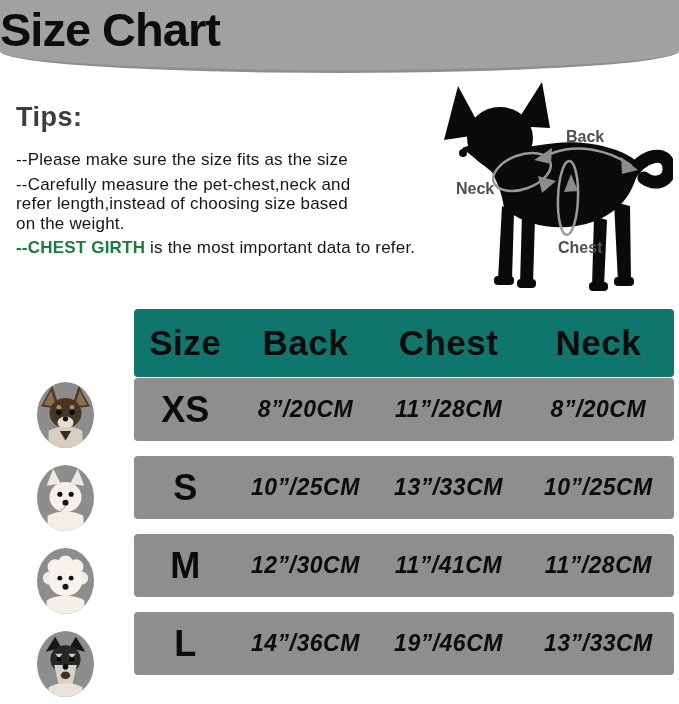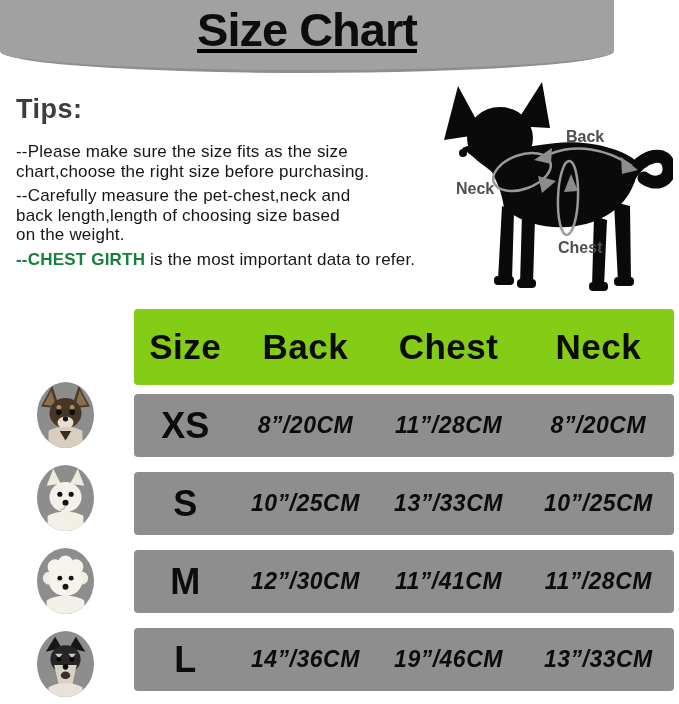--- a/index.html
+++ b/index.html
@@ -2,32 +2,32 @@
 <html><head>
 <meta charset="utf-8">
 <style>
   html,body{margin:0;padding:0;background:#ffffff;}
   .stage{
     position:relative;width:679px;height:704px;background:#ffffff;
     font-family:"Liberation Sans",sans-serif;overflow:hidden;
   }
   
   .banner{
-    position:absolute;left:0;top:0;width:614px;height:70px;
+    position:absolute;left:0;top:0;width:679px;height:70px;
     background:#a1a1a1;
     border-radius:0 0 50% 50% / 0 0 22px 22px;
     border-bottom:3px solid #8e8e8e;
-    display:flex;align-items:flex-start;justify-content:center;text-decoration:underline;
+    display:flex;align-items:flex-start;justify-content:flex-start;
   }
   .banner h1{
     margin:4px 0 0 0;font-size:47px;line-height:52px;font-weight:bold;
     color:#0d0d0d;letter-spacing:-1px;
   }
   
-  .tips{position:absolute;left:16px;top:94px;width:450px;}
+  .tips{position:absolute;left:16px;top:102px;width:450px;}
   .tips-heading{
     font-size:27px;font-weight:bold;color:#3d3d3d;letter-spacing:0.5px;
     margin:0 0 17px 0;
   }
   .tip{margin:0 0 5px 0;}
   .tip-line{
     font-size:17px;line-height:19.5px;color:#161616;white-space:nowrap;
     letter-spacing:0.2px;
   }
   .tip-highlight{color:#15803d;font-weight:bold;}
@@ -37,21 +37,21 @@
     font-family:"Liberation Sans",sans-serif;font-size:16px;font-weight:bold;
     fill:#4f4f4f;
   }
   
   .size-table{position:absolute;left:134px;top:309px;width:540px;}
   .t-band{
     width:540px;border-radius:4px;display:grid;
     grid-template-columns:19% 25.5% 27.5% 28%;
     align-items:center;justify-items:center;
   }
-  .t-head{height:76px;background:#84cc16;margin-bottom:9px;}
+  .t-head{height:68px;background:#0f766e;margin-bottom:1px;}
   .t-row{height:63px;background:#8e8e8e;margin-bottom:15px;}
   .t-head .cell{font-size:35px;font-weight:bold;color:#0b0b0b;letter-spacing:0.5px;}
   .t-row .size-cell{font-size:36px;font-weight:bold;color:#0c0c0c;}
   .t-row .val-cell{font-size:23px;font-weight:bold;color:#0c0c0c;letter-spacing:0.5px;font-style:italic;}
   
   .dog-oval{
     position:absolute;left:37px;width:57px;height:66px;border-radius:50%;
     background:#8d8d8d;overflow:hidden;
   }
   .dog-oval svg{display:block;width:100%;height:100%;}
@@ -66,25 +66,24 @@
 <div class="stage">
 
   <div class="banner">
     <h1>Size Chart</h1>
   </div>
 
   <div class="tips">
     <div class="tips-heading">Tips:</div>
     <div class="tip">
       <div class="tip-line">--Please make sure the size fits as the size</div>
-      <div class="tip-line">chart,choose the right size before purchasing.</div>
     </div>
     <div class="tip">
       <div class="tip-line">--Carefully measure the pet-chest,neck and</div>
-      <div class="tip-line">back length,length of choosing size based</div>
+      <div class="tip-line">refer length,instead of choosing size based</div>
       <div class="tip-line">on the weight.</div>
     </div>
     <div class="tip">
       <div class="tip-line"><span class="tip-highlight">--CHEST GIRTH</span><span> is the most important data to refer.</span></div>
     </div>
   </div>
 
   <div class="dog-diagram">
     <svg viewBox="0 0 235 215">
 

